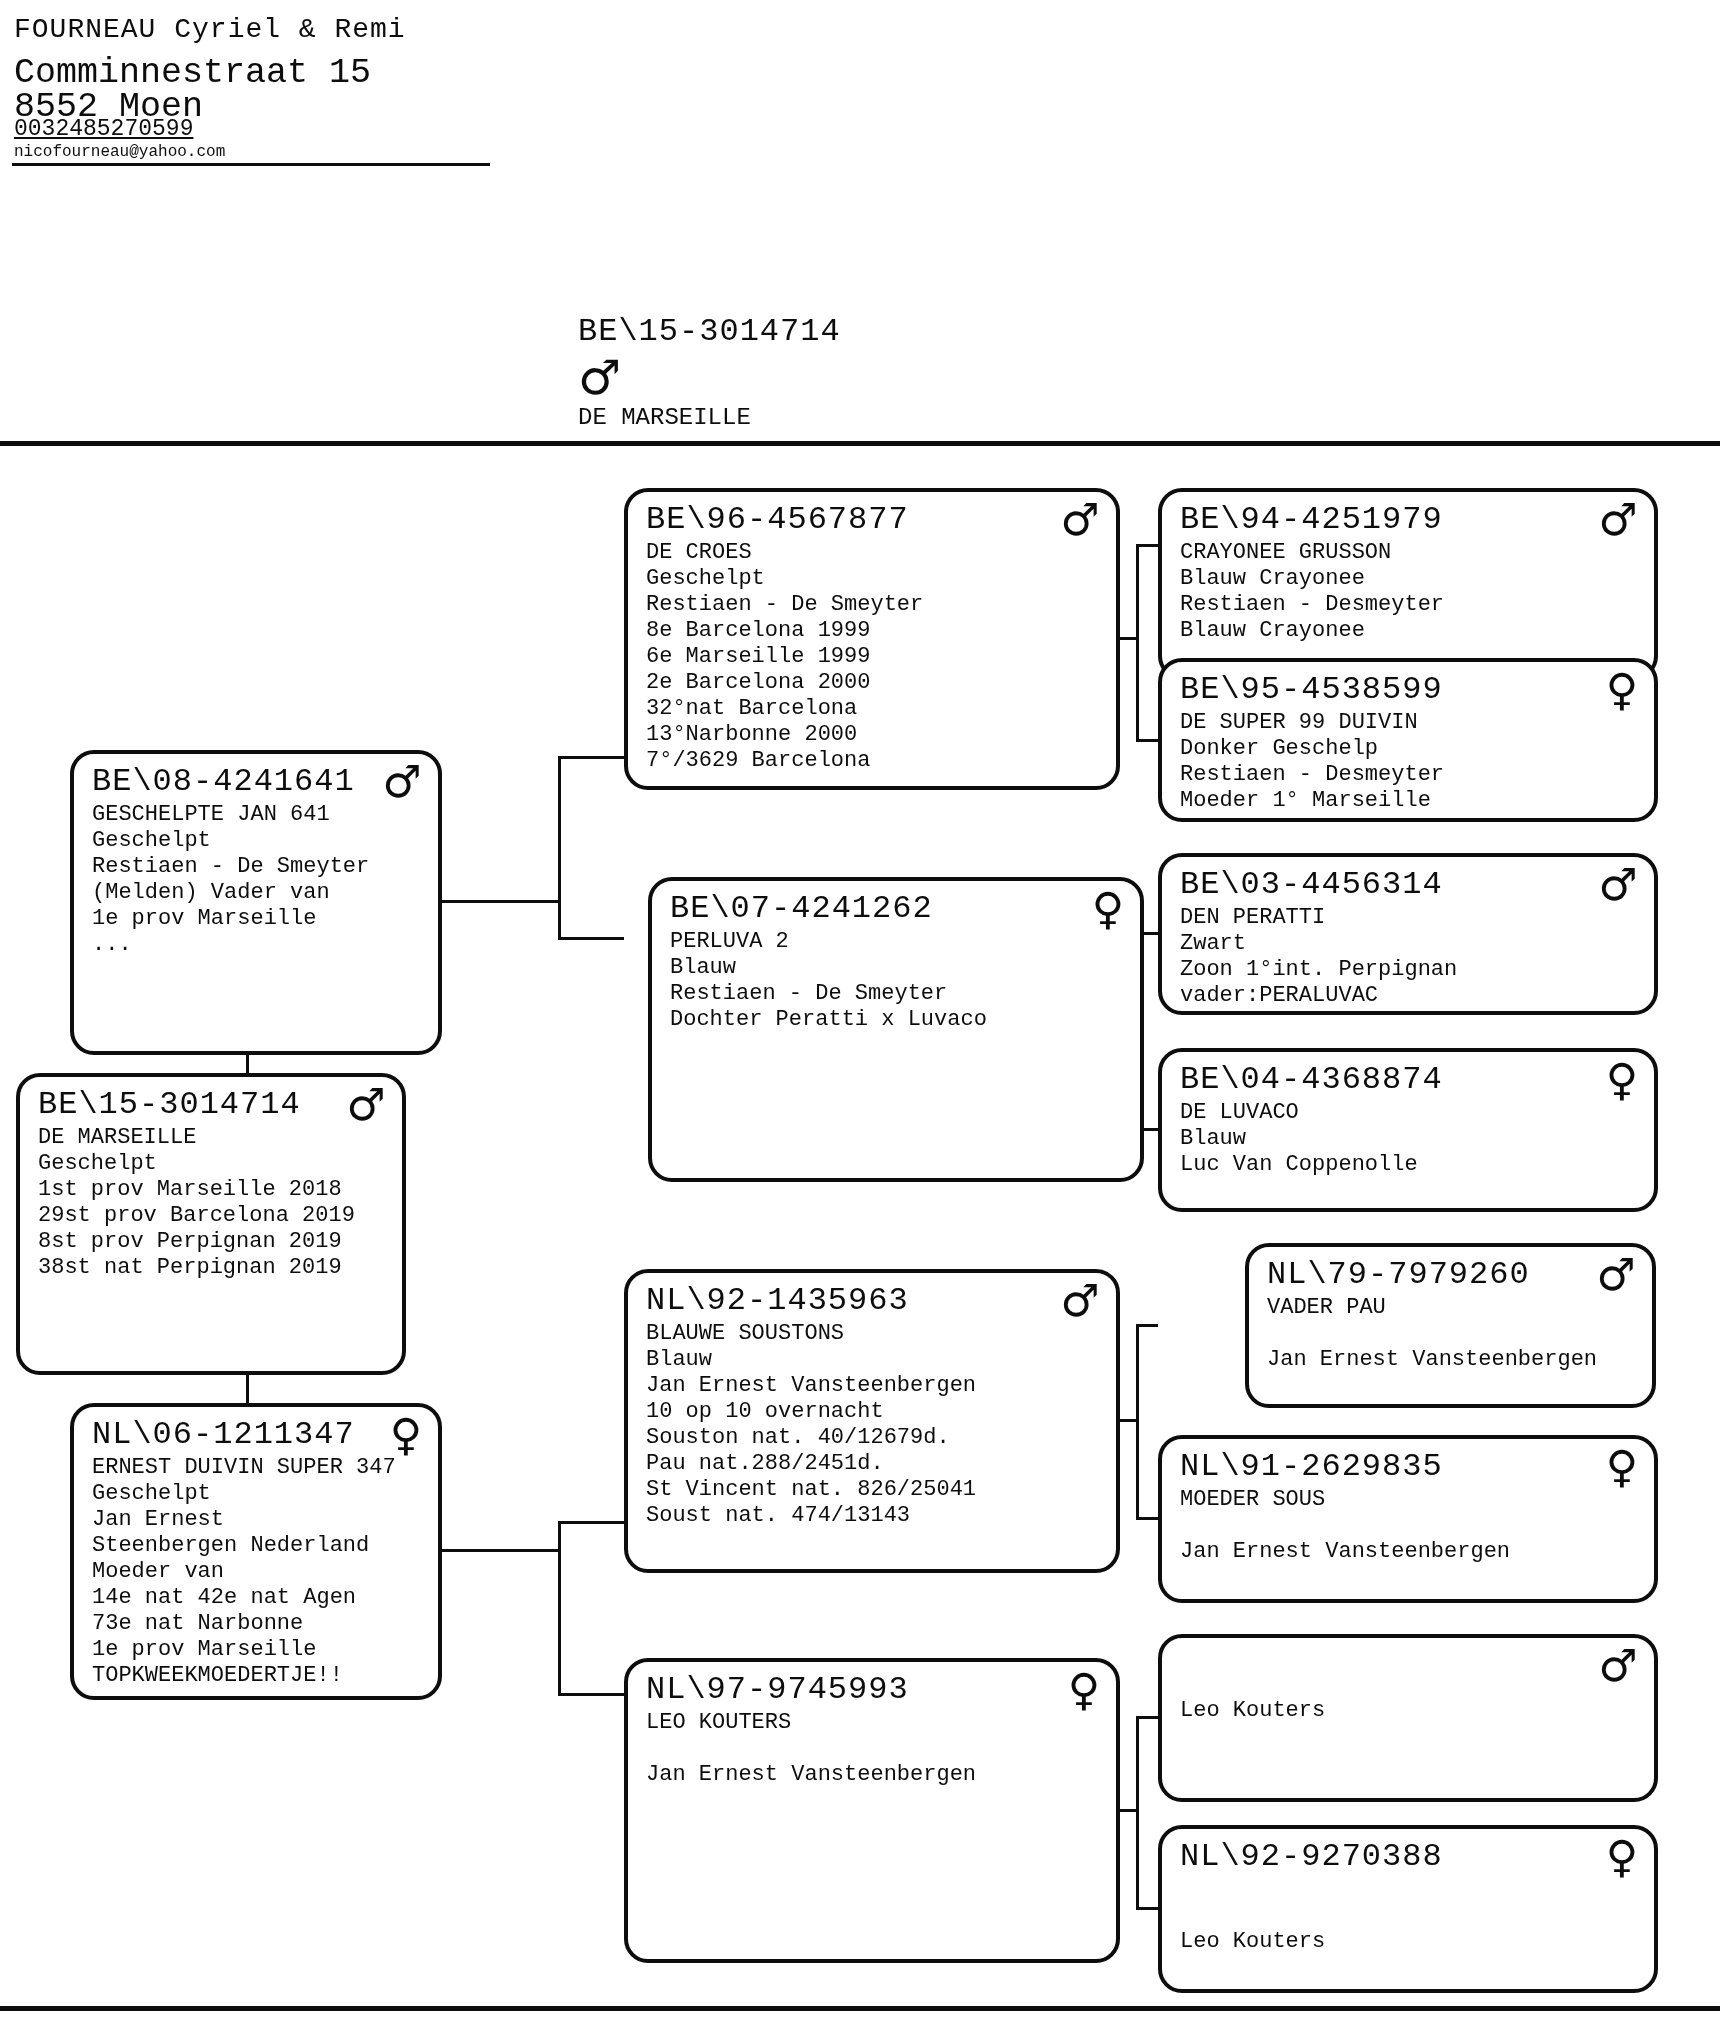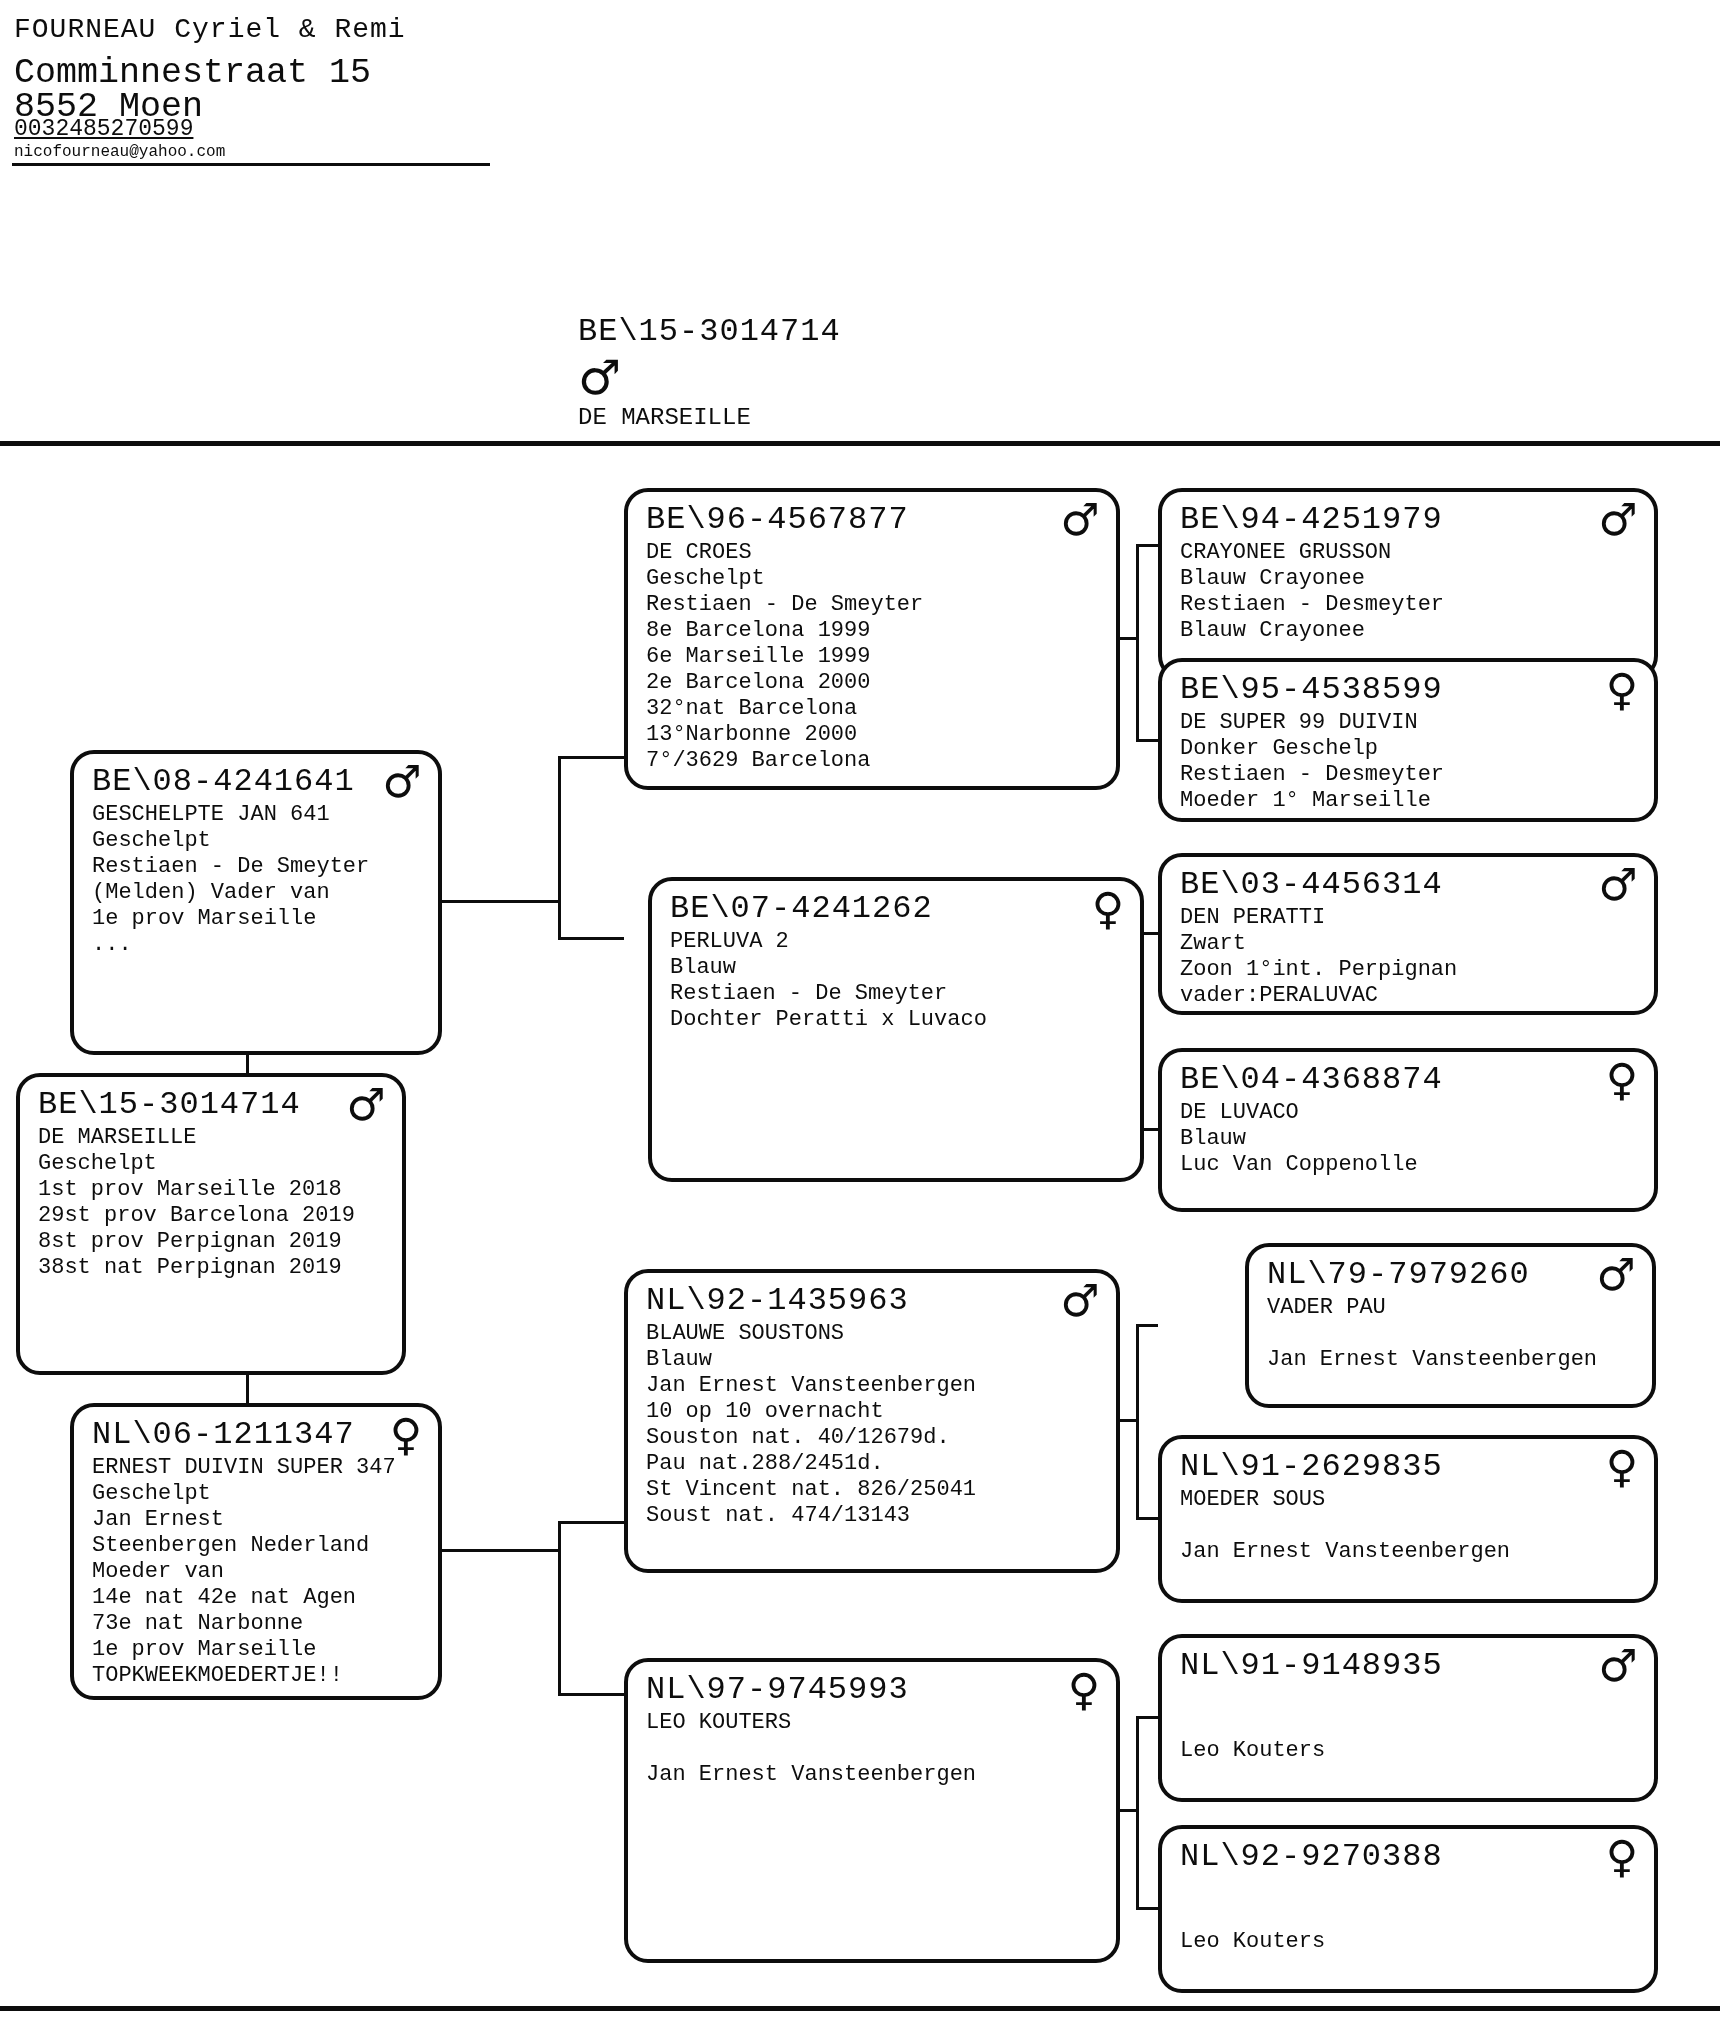--- a/index.html
+++ b/index.html
@@ -206,21 +206,20 @@
         <div class="line">Jan Ernest Vansteenbergen</div>
       </div>
       <div class="box" style="left: 1158px; top: 1435px; width: 500px; height: 168px;">
         <div class="ring">NL\91-2629835</div>
         <span class="sex">♀</span>
         <div class="line">MOEDER SOUS</div>
         <div class="line"></div>
         <div class="line">Jan Ernest Vansteenbergen</div>
       </div>
       <div class="box" style="left: 1158px; top: 1634px; width: 500px; height: 168px;">
-        <div class="ring">NL\91-9148935</div>
         <span class="sex">♂</span>
         <div class="line"></div>
         <div class="line"></div>
         <div class="line">Leo Kouters</div>
       </div>
       <div class="box" style="left: 1158px; top: 1825px; width: 500px; height: 168px;">
         <div class="ring">NL\92-9270388</div>
         <span class="sex">♀</span>
         <div class="line"></div>
         <div class="line"></div>

